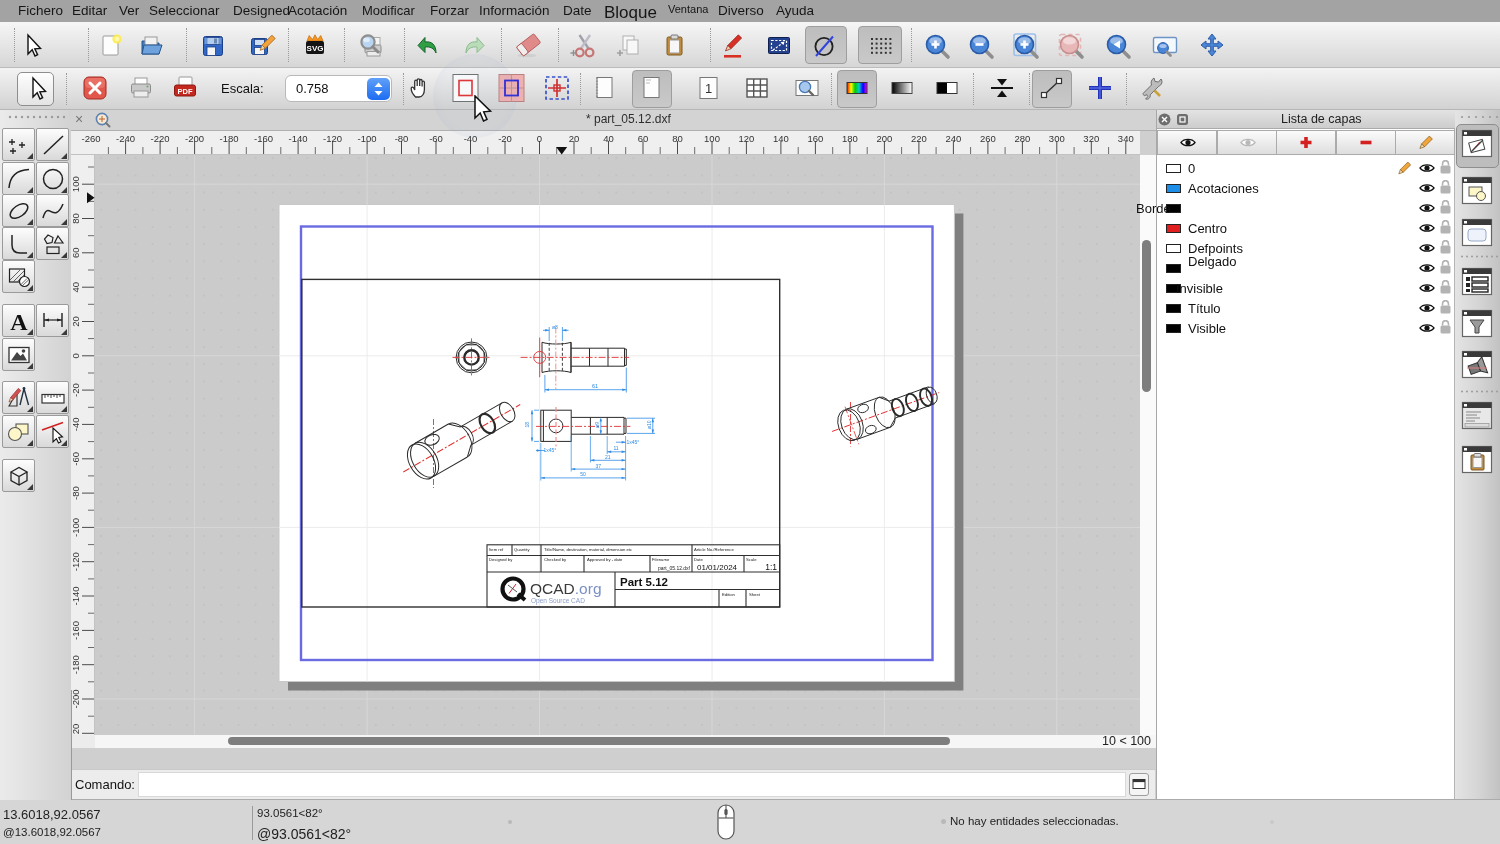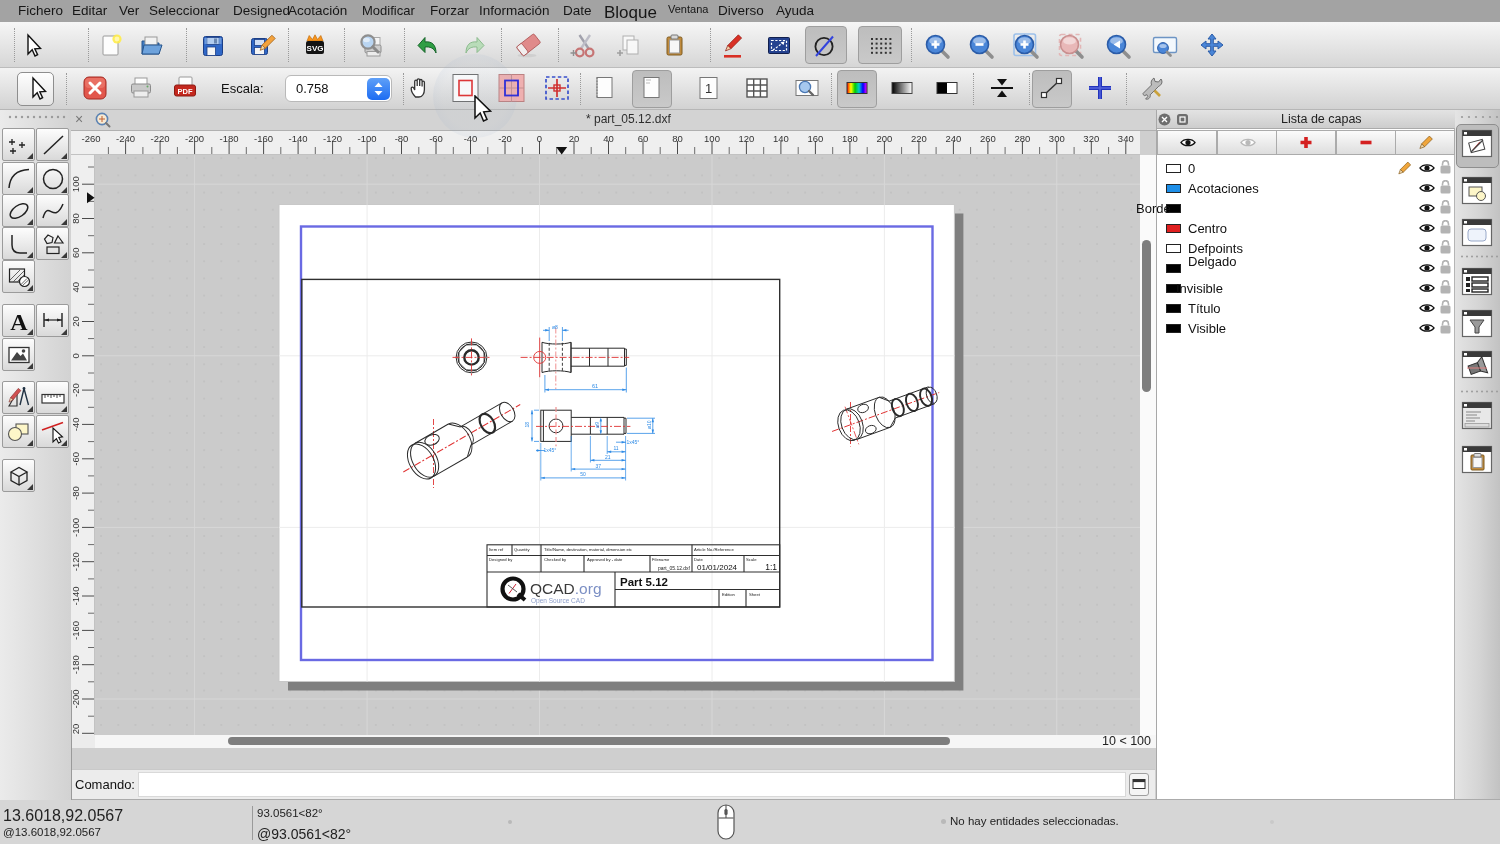--- a/index.html
+++ b/index.html
@@ -986,21 +986,21 @@
       <circle cx="3" cy="1.5" r="1" fill="#9a9a9a"></circle>
       <circle cx="8" cy="1.5" r="1" fill="#9a9a9a"></circle>
       <circle cx="13" cy="1.5" r="1" fill="#9a9a9a"></circle>
       <circle cx="18" cy="1.5" r="1" fill="#9a9a9a"></circle>
       <circle cx="23" cy="1.5" r="1" fill="#9a9a9a"></circle>
       <circle cx="28" cy="1.5" r="1" fill="#9a9a9a"></circle>
       <circle cx="33" cy="1.5" r="1" fill="#9a9a9a"></circle>
       <circle cx="38" cy="1.5" r="1" fill="#9a9a9a"></circle>
     </svg>
 <div class="abs" style="left:0;top:799px;width:1500px;height:45px;background:#d6d6d6;border-top:1px solid #ababab"></div>
-<span class="abs" style="left:3px;top:807px;font-size:16px;color:#222">13.6018,92.0567</span>
+<span class="abs" style="left:3px;top:807px;font-size:13px;color:#222">13.6018,92.0567</span>
 <span class="abs" style="left:3px;top:826px;font-size:11.5px;color:#222">@13.6018,92.0567</span>
 <div class="abs" style="left:252px;top:806px;width:1px;height:34px;background:#9a9a9a"></div>
 <span class="abs" style="left:257px;top:807px;font-size:11.5px;color:#222">93.0561&lt;82°</span>
 <span class="abs" style="left:257px;top:826px;font-size:14px;color:#222">@93.0561&lt;82°</span>
 <div class="abs" style="left:508px;top:820px;width:4px;height:4px;border-radius:2px;background:#b9b9b9"></div>
 <svg class="ic" style="left:716px;top:804px" width="20" height="38" viewBox="0 0 20 38">
       <rect x="2" y="1" width="16" height="34" rx="8" fill="#fff" stroke="#555" stroke-width="1.2"></rect>
 <line x1="10" y1="1" x2="10" y2="14" stroke="#555" stroke-width="1.1"></line>
 <line x1="2.5" y1="14" x2="17.5" y2="14" stroke="#555" stroke-width="1.1"></line>
 <rect x="8.4" y="5" width="3.2" height="6" rx="1.5" fill="#555"></rect>

